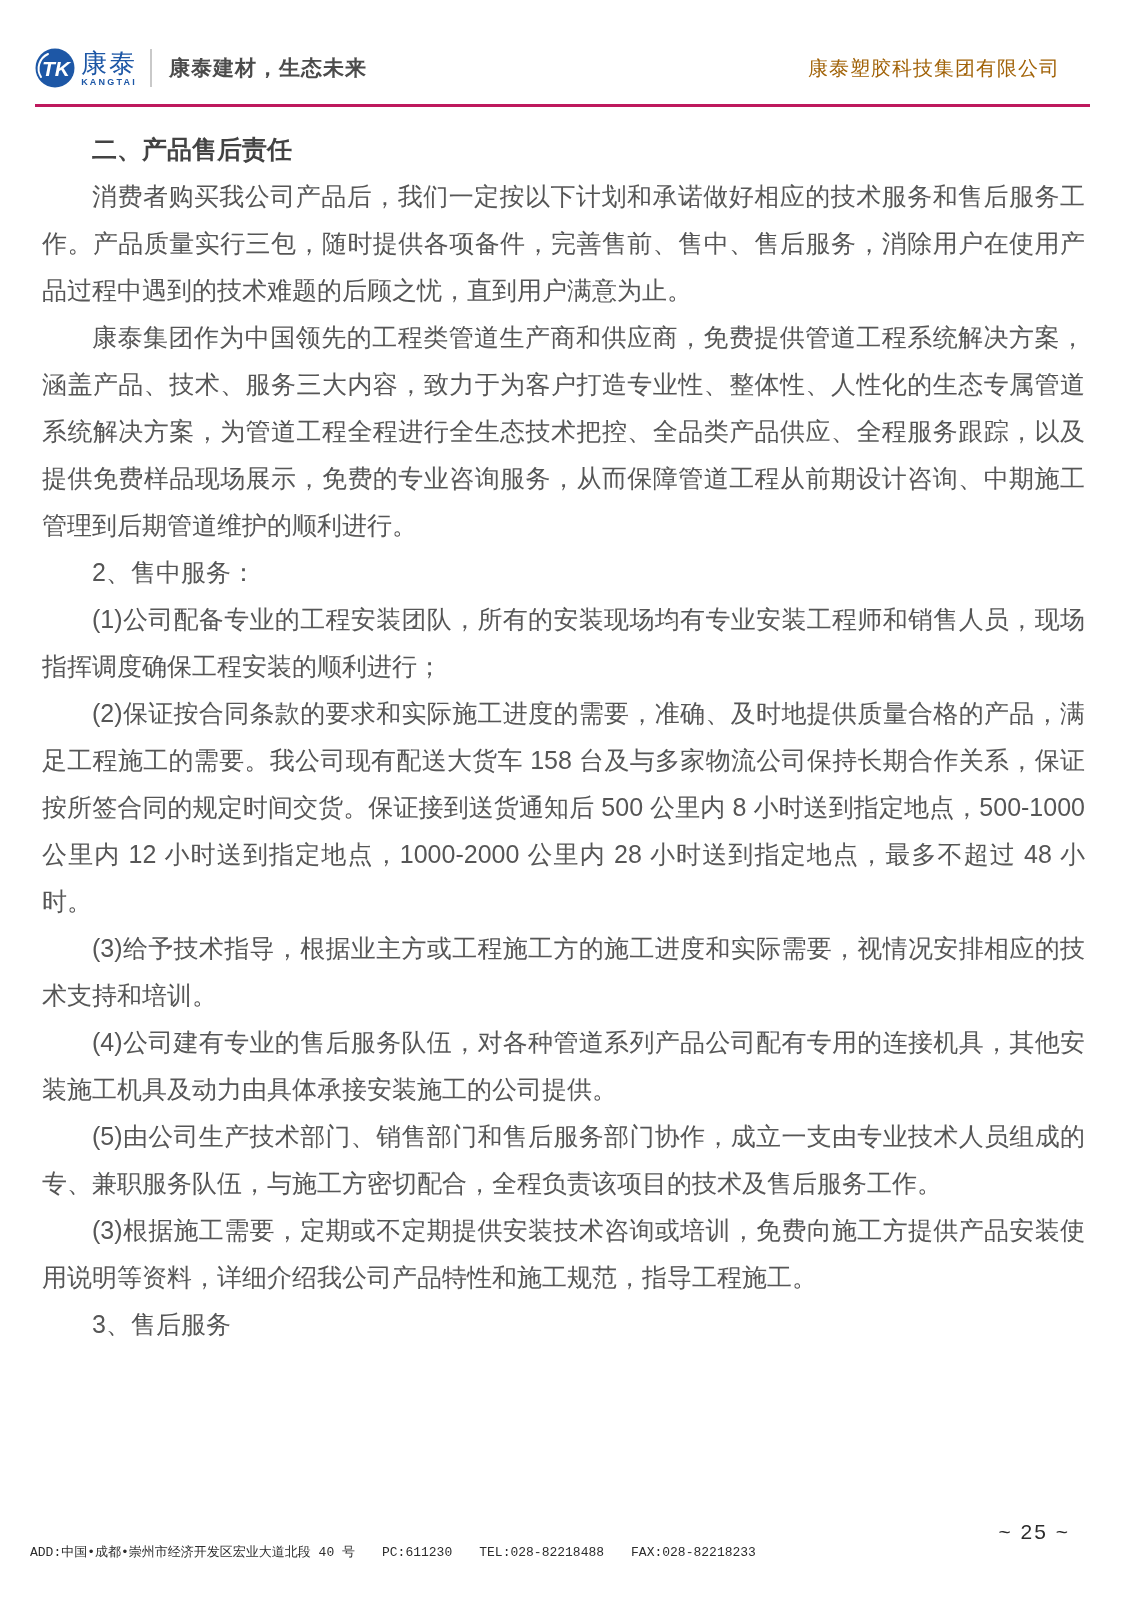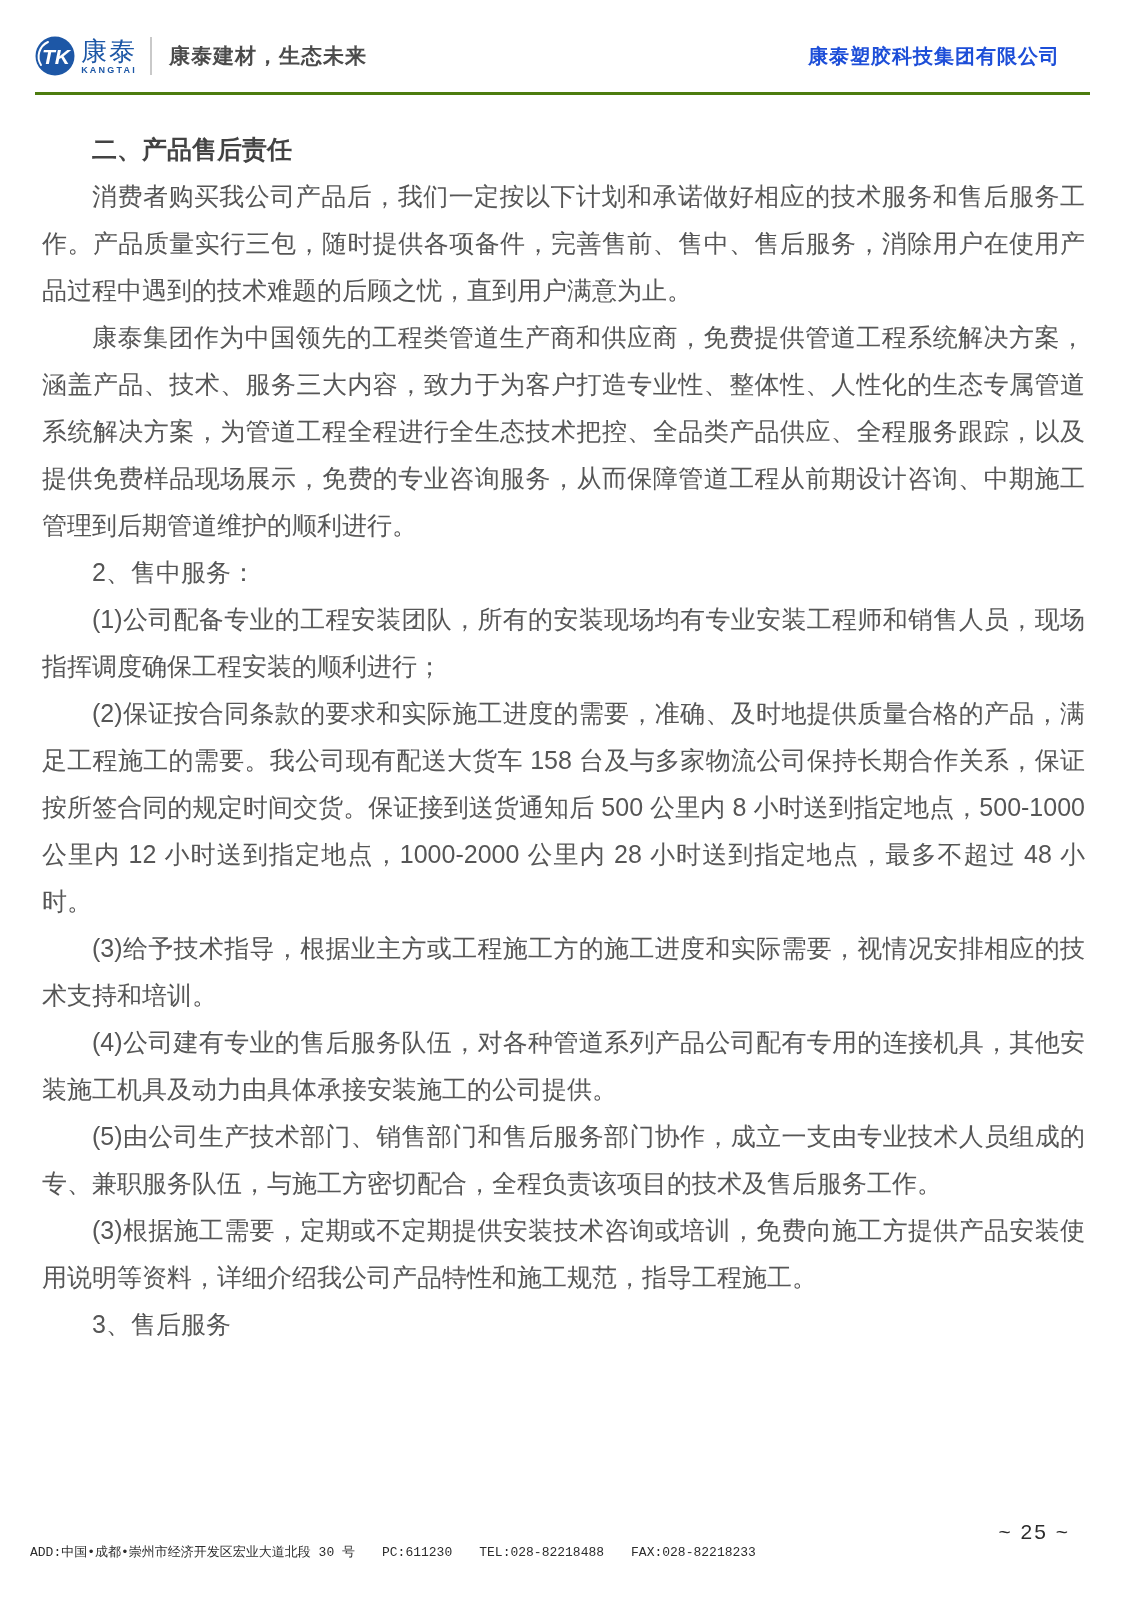--- a/index.html
+++ b/index.html
@@ -6,32 +6,32 @@
   .page{
     position:relative;
     width:1128px;height:1600px;
     background:#ffffff;
     font-family:"Liberation Sans",sans-serif;
     overflow:hidden;
   }
   
   .header{
     position:absolute;left:35px;top:0;width:1055px;height:72px;
-    border-bottom:3px solid #4d7c0f;
+    border-bottom:3px solid #be185d;
     display:flex;align-items:center;
-    padding-top:20px;box-sizing:content-box;
+    padding-top:32px;box-sizing:content-box;
   }
   .logo-wrap{display:flex;align-items:center;}
   .logo-svg{display:block;}
   .brand{margin-left:6px;display:flex;flex-direction:column;align-items:center;line-height:1;}
   .brand-cn{font-size:26px;font-weight:400;color:#1d57a6;letter-spacing:2px;}
   .brand-en{font-size:9px;font-weight:bold;color:#1d57a6;letter-spacing:2.2px;margin-top:2px;}
   .hdr-divider{width:2px;height:38px;background:#c9c9c9;margin-left:13px;}
   .slogan{margin-left:17px;font-size:21px;font-weight:bold;color:#4b4b4b;letter-spacing:1px;}
-  .company{margin-left:auto;margin-right:30px;font-size:20px;font-weight:700;color:#1d4ed8;letter-spacing:1px;}
+  .company{margin-left:auto;margin-right:30px;font-size:20px;font-weight:400;color:#a16207;letter-spacing:1px;}
   
   .content{
     position:absolute;left:42px;top:126px;width:1043px;
     color:#565656;
   }
   .content .title{
     margin:0;font-size:25px;line-height:47px;font-weight:bold;color:#434343;
     text-indent:2em;
   }
   .content p{
@@ -81,17 +81,17 @@
     <p>(1)公司配备专业的工程安装团队，所有的安装现场均有专业安装工程师和销售人员，现场指挥调度确保工程安装的顺利进行；</p>
     <p>(2)保证按合同条款的要求和实际施工进度的需要，准确、及时地提供质量合格的产品，满足工程施工的需要。我公司现有配送大货车 158 台及与多家物流公司保持长期合作关系，保证按所签合同的规定时间交货。保证接到送货通知后 500 公里内 8 小时送到指定地点，500-1000 公里内 12 小时送到指定地点，1000-2000 公里内 28 小时送到指定地点，最多不超过 48 小时。</p>
     <p>(3)给予技术指导，根据业主方或工程施工方的施工进度和实际需要，视情况安排相应的技术支持和培训。</p>
     <p>(4)公司建有专业的售后服务队伍，对各种管道系列产品公司配有专用的连接机具，其他安装施工机具及动力由具体承接安装施工的公司提供。</p>
     <p>(5)由公司生产技术部门、销售部门和售后服务部门协作，成立一支由专业技术人员组成的专、兼职服务队伍，与施工方密切配合，全程负责该项目的技术及售后服务工作。</p>
     <p>(3)根据施工需要，定期或不定期提供安装技术咨询或培训，免费向施工方提供产品安装使用说明等资料，详细介绍我公司产品特性和施工规范，指导工程施工。</p>
     <p>3、售后服务</p>
   </main>
 
   <div class="footer-contact">
-    <span>ADD:中国•成都•崇州市经济开发区宏业大道北段 30 号</span><span>PC:611230</span><span>TEL:028-82218488</span><span>FAX:028-82218233</span>
+    <span>ADD:中国•成都•崇州市经济开发区宏业大道北段 40 号</span><span>PC:611230</span><span>TEL:028-82218488</span><span>FAX:028-82218233</span>
   </div>
   <div class="page-number">~ 25 ~</div>
 
 </div>
 
 </body></html>

